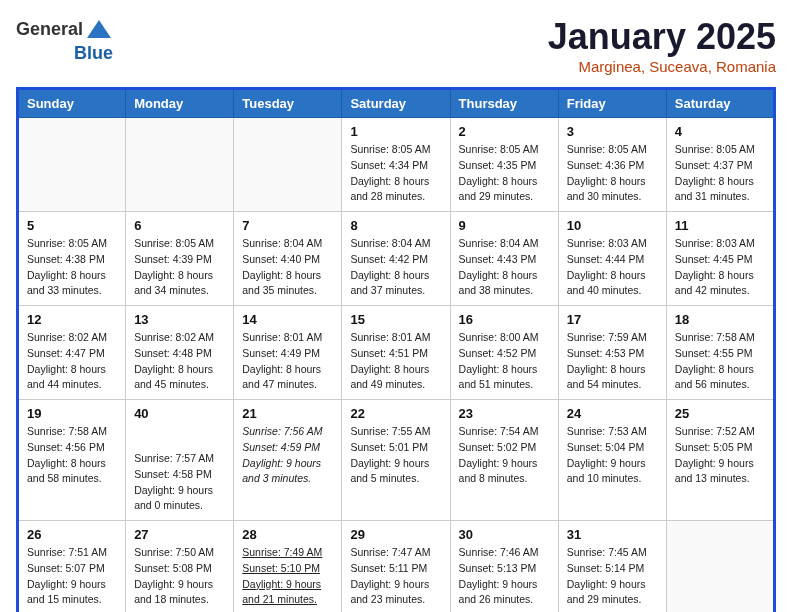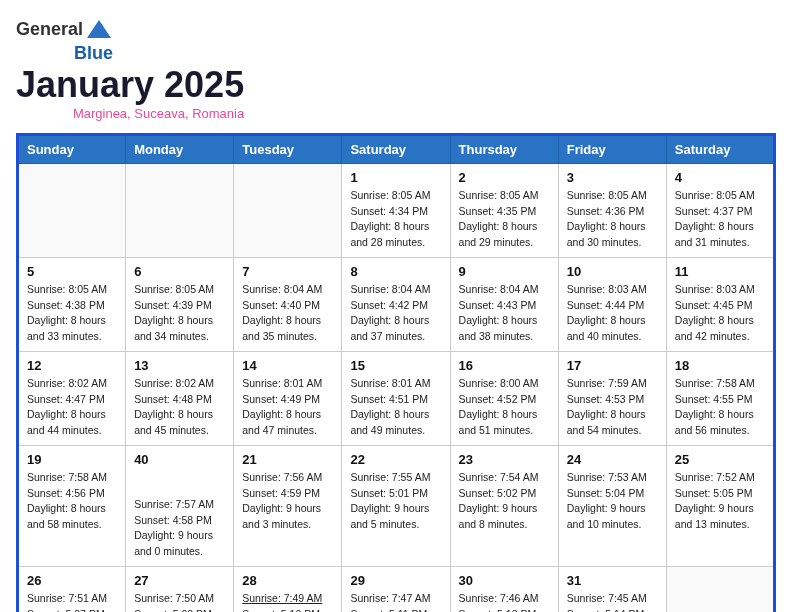--- a/index.html
+++ b/index.html
@@ -8,21 +8,20 @@
       background: #fff;
       width: 792px;
       min-height: 612px;
       padding: 16px;
     }
     .header {
       display: flex;
       justify-content: space-between;
       align-items: flex-start;
       margin-bottom: 12px;
-      flex-direction: column;
     }
     .logo {
       display: flex;
       align-items: center;
       gap: 0;
     }
     .logo-text {
       font-size: 18px;
       font-weight: bold;
       line-height: 1.1;
@@ -36,22 +35,22 @@
     }
     .title-block {
       text-align: right;
     }
     .title-month {
       font-size: 36px;
       font-weight: bold;
       color: #1a1a2e;
     }
     .title-location {
-      font-size: 13px;
-      color: #ec4899;
+      font-size: 15px;
+      color: #c2410c;
     }
     .calendar {
       width: 100%;
       border-collapse: collapse;
       border: 3px solid #1d4ed8;
     }
     .calendar th {
       background-color: #2a72c3;
       color: #fff;
       text-align: left;
@@ -269,21 +268,21 @@
         </td>
         <td>
           <div class="day-number">40</div>
           <div class="day-info" style="white-space: pre-line; margin-top: 30px;">Sunrise: 7:57 AM
 Sunset: 4:58 PM
 Daylight: 9 hours
 and 0 minutes.</div>
         </td>
         <td>
           <div class="day-number">21</div>
-          <div class="day-info" style="white-space: pre-line;">Sunrise: 7:56 AM
+          <div class="day-info" style="white-space: pre-line; font-style: italic;">Sunrise: 7:56 AM
 Sunset: 4:59 PM
 Daylight: 9 hours
 and 3 minutes.</div>
         </td>
         <td>
           <div class="day-number">22</div>
           <div class="day-info" style="white-space: pre-line;">Sunrise: 7:55 AM
 Sunset: 5:01 PM
 Daylight: 9 hours
 and 5 minutes.</div>

